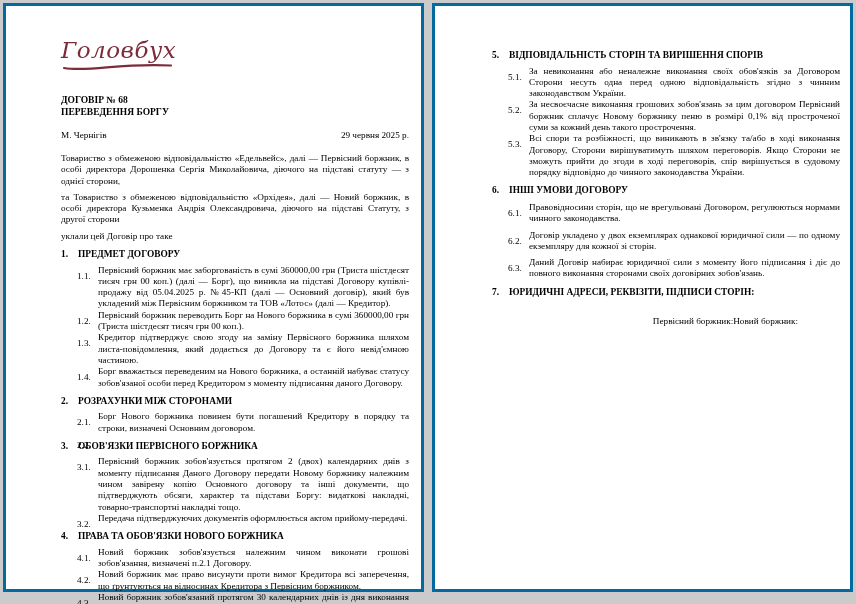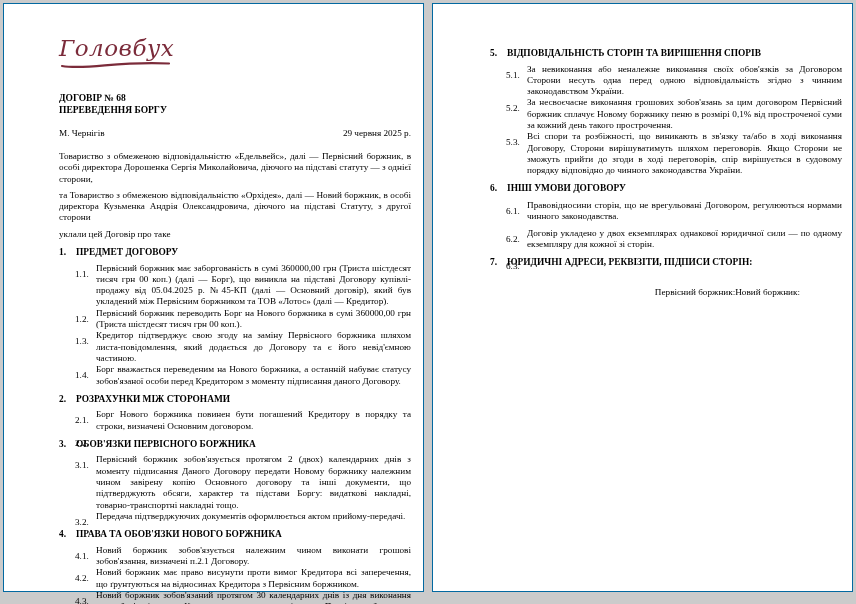--- a/index.html
+++ b/index.html
@@ -5,21 +5,21 @@
   html,body{margin:0;padding:0;}
   body{
     width:856px;height:604px;position:relative;
     background:#cbcbcb;
     font-family:"Liberation Serif", serif;
     color:#000;
     overflow:hidden;
   }
   .page{
     position:absolute;top:3px;width:421px;height:589px;
-    background:#ffffff;border:1px solid #0369a1;box-sizing:border-box;
+    background:#ffffff;border:3px solid #0369a1;box-sizing:border-box;
   }
   .page-1{left:3px;}
   .page-2{left:432px;}
   .inner{position:absolute;top:0;bottom:0;}
   .page-1 .inner{left:55px;right:12px;}
   .page-2 .inner{left:57px;right:10px;}
 
   
   .logo{margin-top:31px;width:118px;position:relative;}
   .logo-text{
@@ -133,21 +133,21 @@
         <div class="section" data-name="section">
           <div class="sec-head" data-name="section-heading"><span class="num" data-name="section-number">5.</span><span data-name="section-title">ВІДПОВІДАЛЬНІСТЬ СТОРІН ТА ВИРІШЕННЯ СПОРІВ</span></div>
           <div class="clause" data-name="clause"><span class="num" data-name="clause-number">5.1.</span><span data-name="clause-text">За невиконання або неналежне виконання своїх обов'язків за  Договором Сторони несуть одна перед одною відповідальність згідно з чинним законодавством України.</span></div>
           <div class="clause" data-name="clause"><span class="num" data-name="clause-number">5.2.</span><span data-name="clause-text">За несвоєчасне виконання грошових зобов'язань за цим договором Первісний боржник сплачує Новому боржнику пеню в розмірі 0,1% від простроченої суми за кожний день такого прострочення.</span></div>
           <div class="clause" data-name="clause"><span class="num" data-name="clause-number">5.3.</span><span data-name="clause-text">Всі спори та розбіжності, що виникають в зв'язку та/або в ході виконання Договору, Сторони вирішуватимуть шляхом переговорів. Якщо Сторони не зможуть прийти до згоди в ході переговорів, спір вирішується в судовому порядку відповідно до чинного законодавства України.</span></div>
         </div>
         <div class="section" data-name="section">
           <div class="sec-head" data-name="section-heading"><span class="num" data-name="section-number">6.</span><span data-name="section-title">ІНШІ УМОВИ ДОГОВОРУ</span></div>
           <div class="clause" data-name="clause"><span class="num" data-name="clause-number">6.1.</span><span data-name="clause-text">Правовідносини сторін, що не врегульовані Договором, регулюються нормами чинного законодавства.</span></div>
           <div class="clause" data-name="clause"><span class="num" data-name="clause-number">6.2.</span><span data-name="clause-text">Договір укладено у двох екземплярах однакової юридичної сили — по одному екземпляру для кожної зі сторін.</span></div>
-          <div class="clause" data-name="clause"><span class="num" data-name="clause-number">6.3.</span></div>
+          <div class="clause" data-name="clause"><span class="num" data-name="clause-number">6.3.</span><span data-name="clause-text">Даний Договір набирає юридичної сили з моменту його підписання і діє до повного виконання сторонами своїх договірних зобов'язань.</span></div>
         </div>
         <div class="section" data-name="section">
           <div class="sec-head" data-name="section-heading"><span class="num" data-name="section-number">7.</span><span data-name="section-title">ЮРИДИЧНІ АДРЕСИ, РЕКВІЗІТИ, ПІДПИСИ СТОРІН:</span></div>
         </div>
       </div>
 
     <div class="signatures" data-name="signatures-row">
       <span data-name="signature-original-debtor-label">Первісний боржник:</span>
       <span data-name="signature-new-debtor-label">Новий боржник:</span>
     </div>

